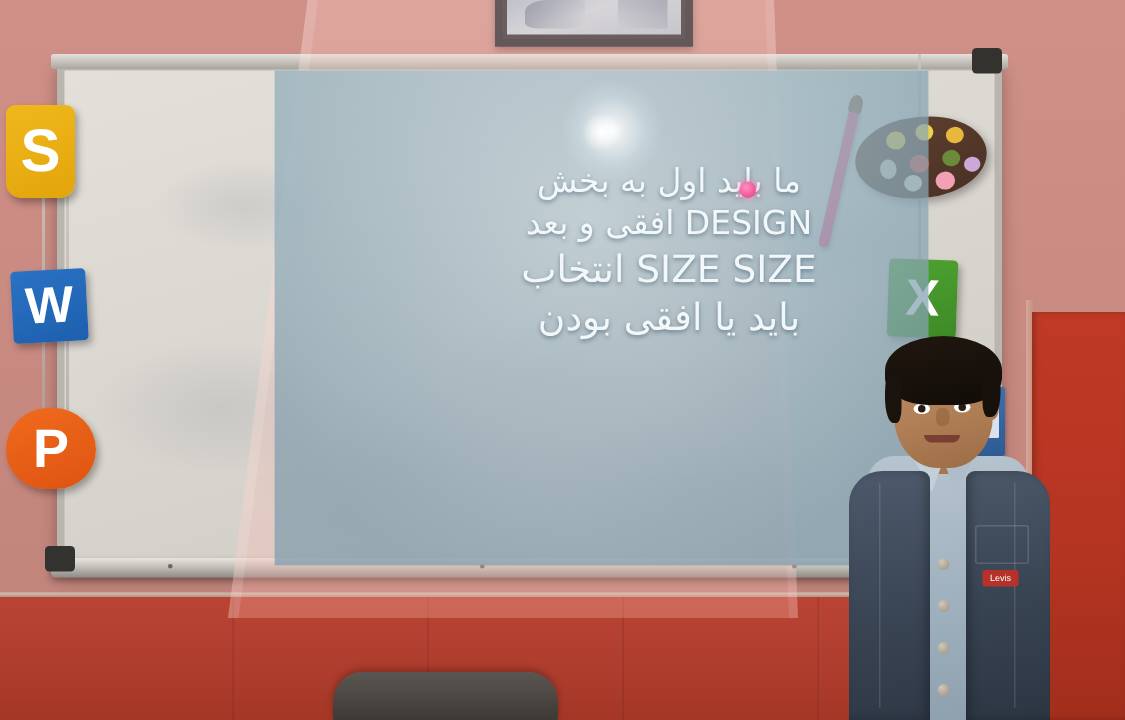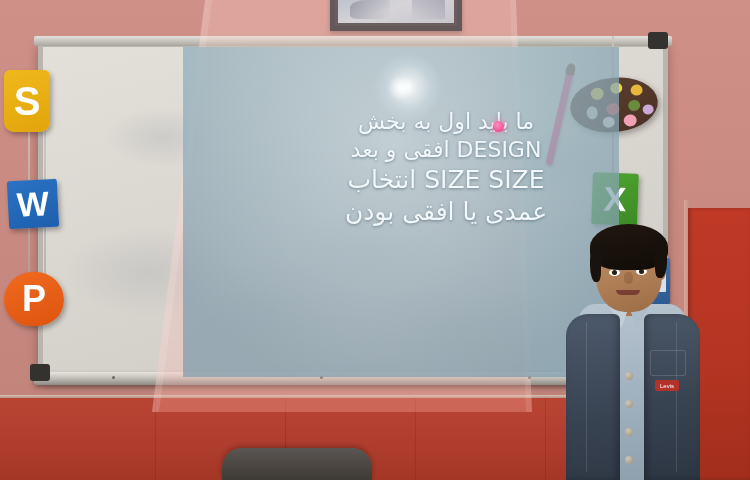--- a/index.html
+++ b/index.html
@@ -429,21 +429,21 @@
     <span>X</span>
   </div>
 
   <div class="slide">
     <div class="slide-vignette"></div>
     <div class="bullet"></div>
     <div class="slide-text">
       <span class="tline t1">ما باید اول به بخش</span>
       <span class="tline t2">DESIGN افقی و بعد</span>
       <span class="tline t3">SIZE SIZE انتخاب</span>
-      <span class="tline t4">عمدی یا افقی بودن</span>
+      <span class="tline t4">باید یا افقی بودن</span>
     </div>
     <div class="slide-flare"></div>
     <div class="slide-flare2"></div>
   </div>
 
   <div class="beam">
     <div class="beam-poly"></div>
     <div class="beam-edge-l"></div>
     <div class="beam-edge-r"></div>
   </div>

